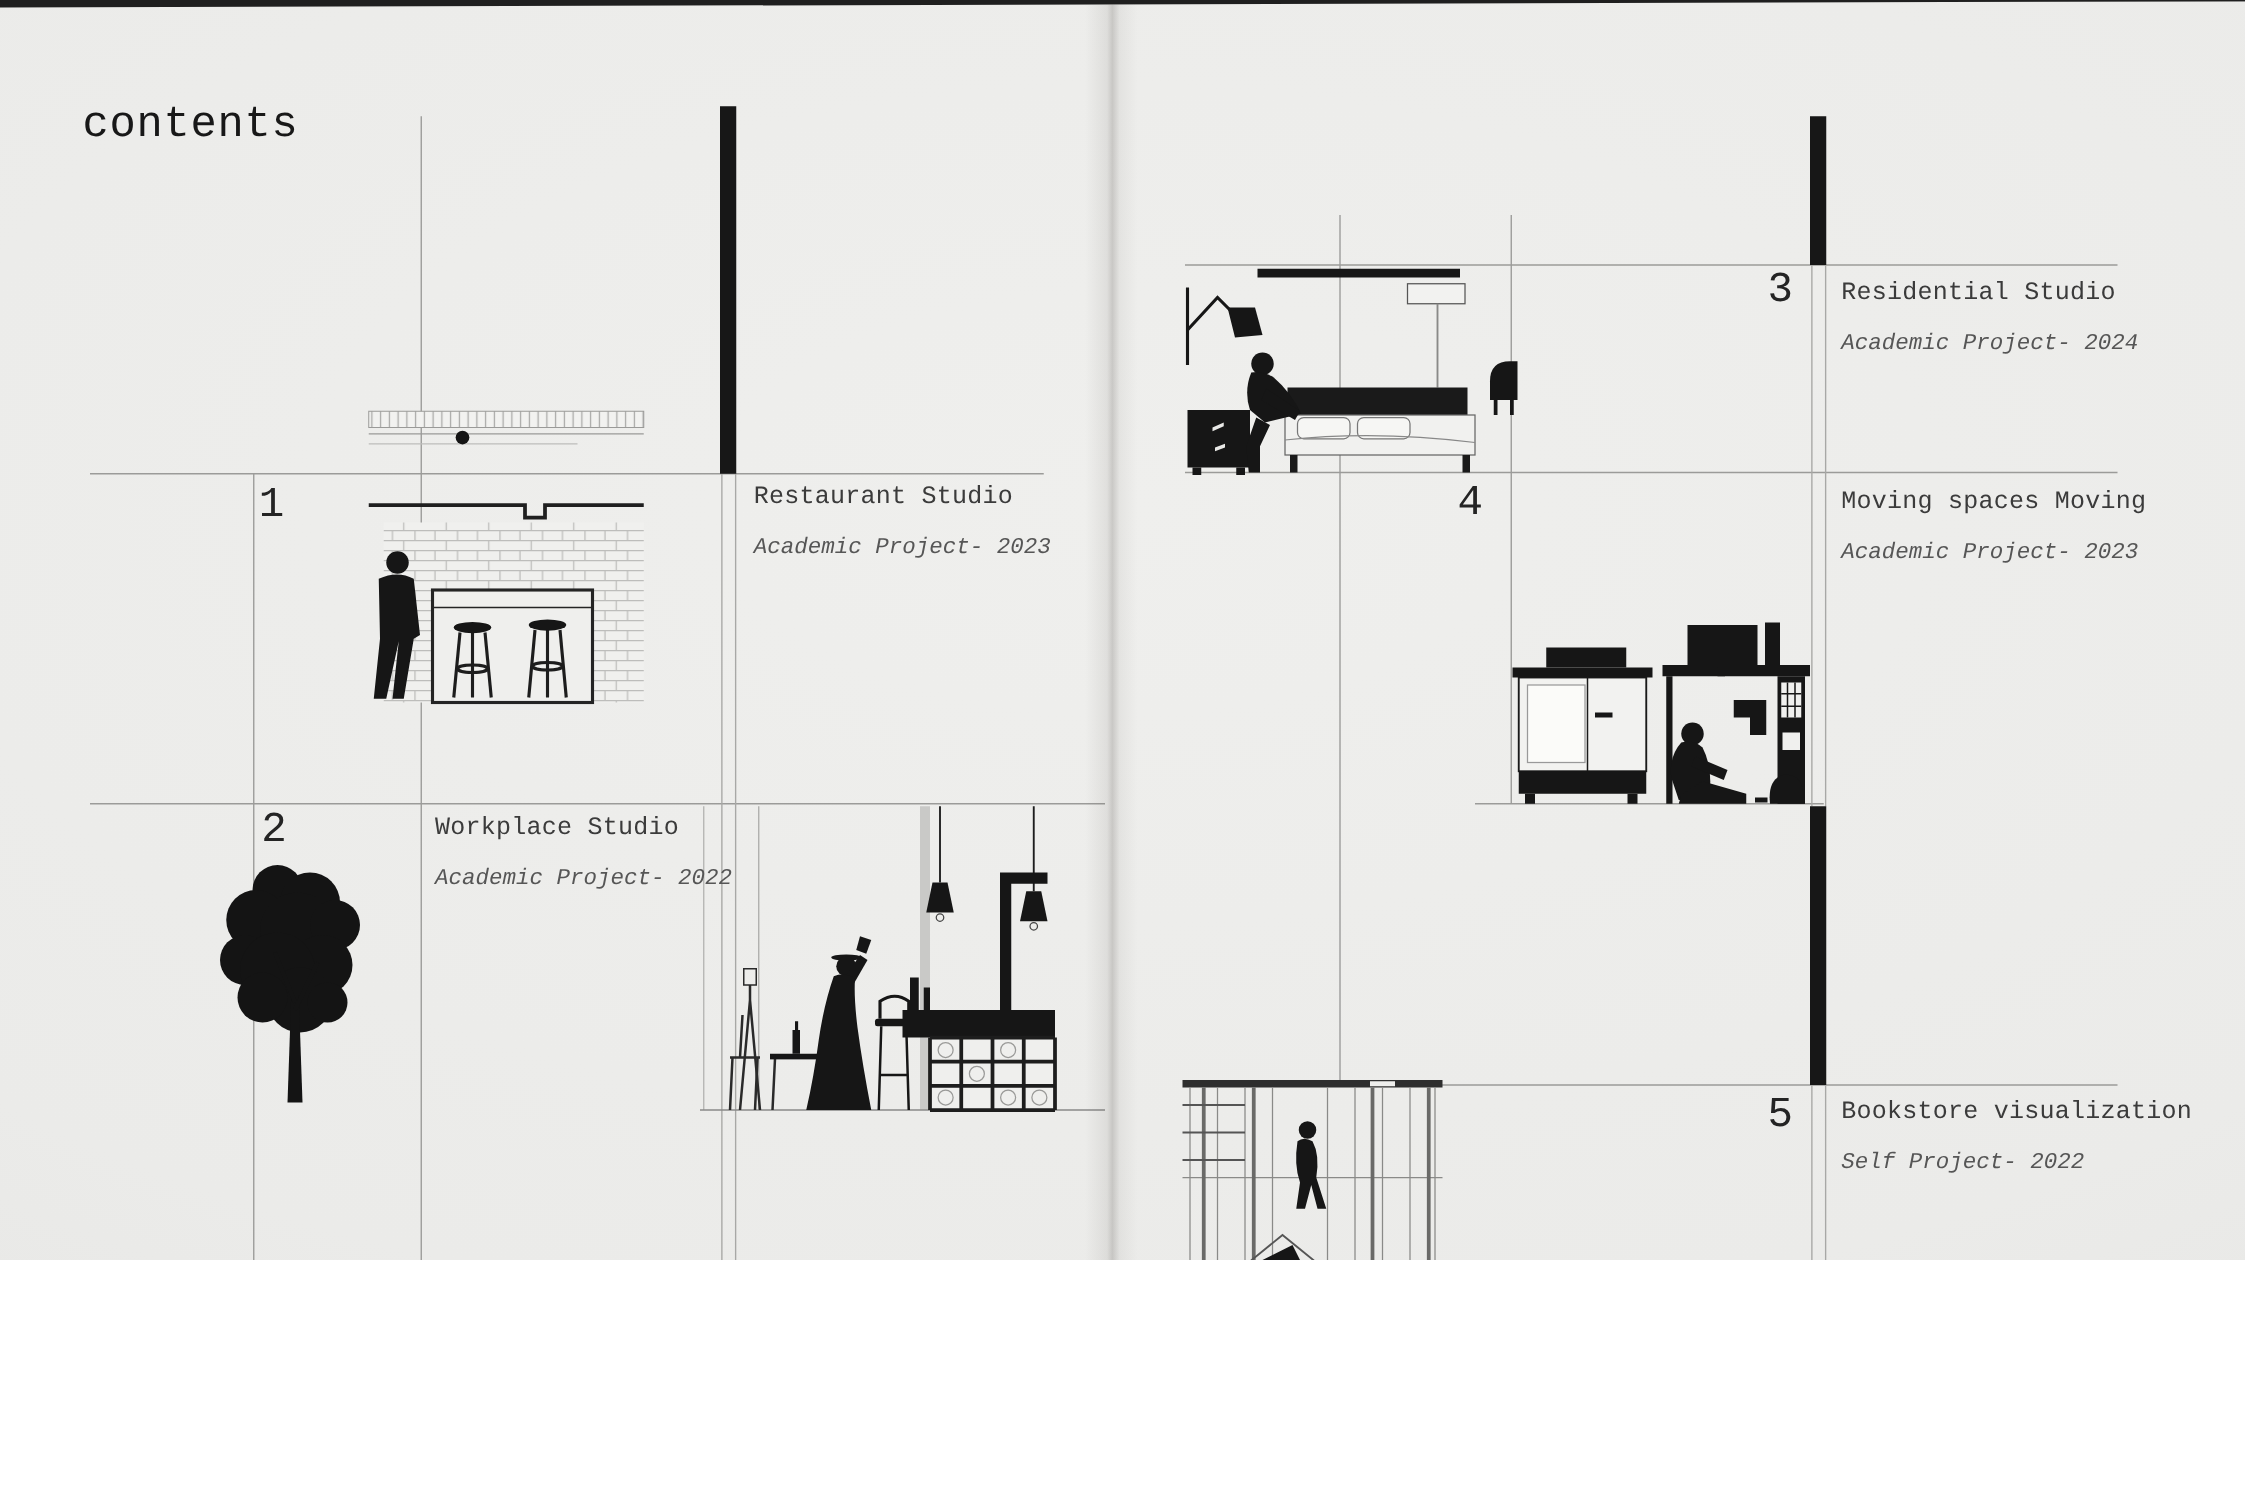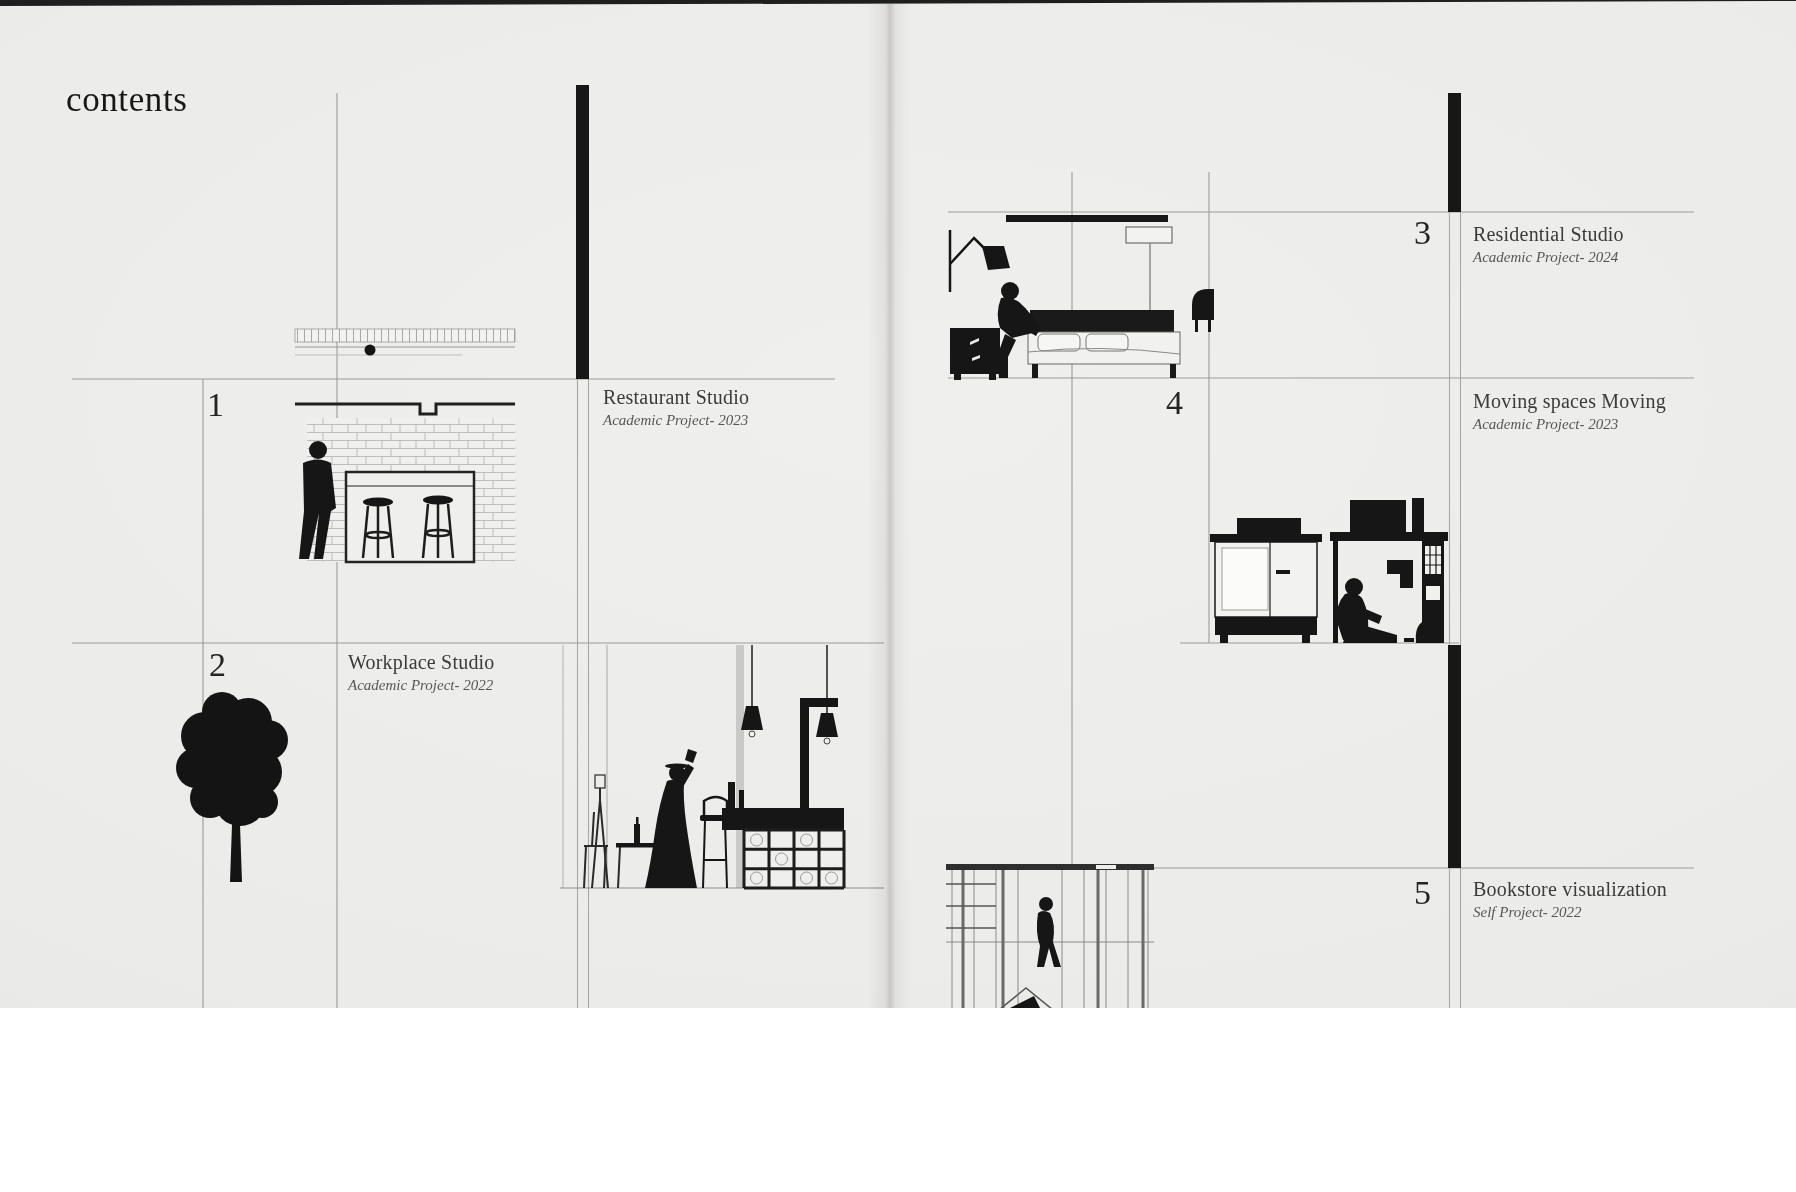--- a/index.html
+++ b/index.html
@@ -1,33 +1,33 @@
 <!DOCTYPE html>
 <html><head>
 <meta charset="utf-8">
 <style>
   html,body{margin:0;padding:0;background:#fff;}
   .stage{position:relative;width:1796px;height:1008px;overflow:hidden;
-         font-family:Liberation Serif, serif;}
+         font-family:Liberation Mono, monospace;}
   .backdrop{position:absolute;inset:0;background:#f5f5f4;}
   .top-edge{position:absolute;left:0;top:0;width:1796px;height:7px;background:#1f1f1f;}
   .page-stack-edge{position:absolute;inset:0;background:#d8d8d6;
          clip-path:polygon(0px 1046px,1040px 1092px,1796px 1118px,1796px 1138px,1032px 1112px,0px 1062px);}
   .paper{position:absolute;inset:0;
          background:radial-gradient(120% 110% at 50% 40%, #efefed 0%, #ebebe9 60%, #e3e3e1 100%);
          clip-path:polygon(0px 6px,1796px 1px,1796px 1119px,1040px 1093px,0px 1047px);}
   .art{position:absolute;left:0;top:0;}
   .fold{position:absolute;left:868px;top:0;width:42px;height:1192px;pointer-events:none;
         background:linear-gradient(90deg,rgba(0,0,0,0) 0%,rgba(90,85,80,.10) 42%,rgba(70,65,60,.22) 52%,rgba(90,85,80,.07) 66%,rgba(0,0,0,0) 100%);}
   .page-title{position:absolute;left:66px;top:80px;margin:0;font-size:35px;font-weight:500;
         letter-spacing:.6px;color:#181818;}
   .num{position:absolute;font-size:34px;font-weight:500;color:#242424;line-height:1;}
   .entry{position:absolute;line-height:1.25;}
   .entry .t{font-size:20px;font-weight:500;letter-spacing:.2px;color:#3b3b3b;}
-  .entry .s{font-size:15px;font-style:italic;color:#565656;margin-top:1px;}
+  .entry .s{font-size:18px;font-style:italic;color:#565656;margin-top:17px;}
 </style>
 </head>
 <body>
 
 <div class="stage">
   <div class="backdrop"></div>
   <div class="top-edge"></div>
   <div class="page-stack-edge"></div>
 
   <div class="paper">

